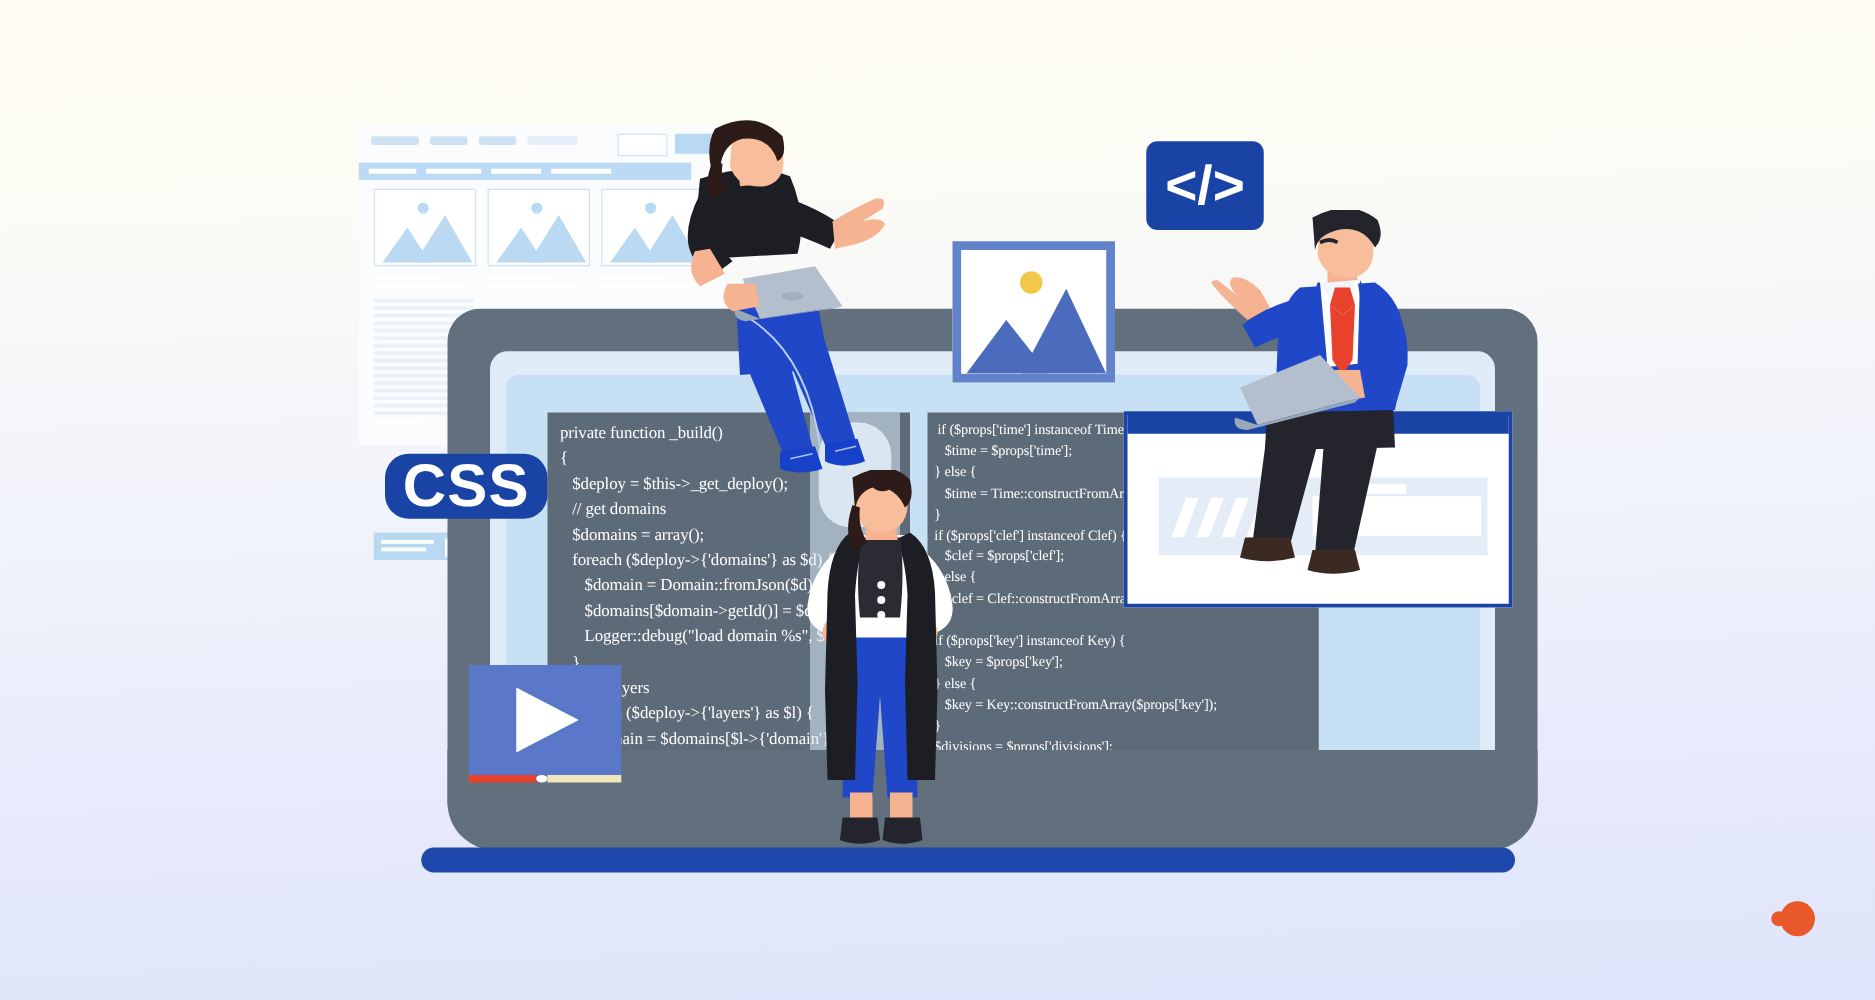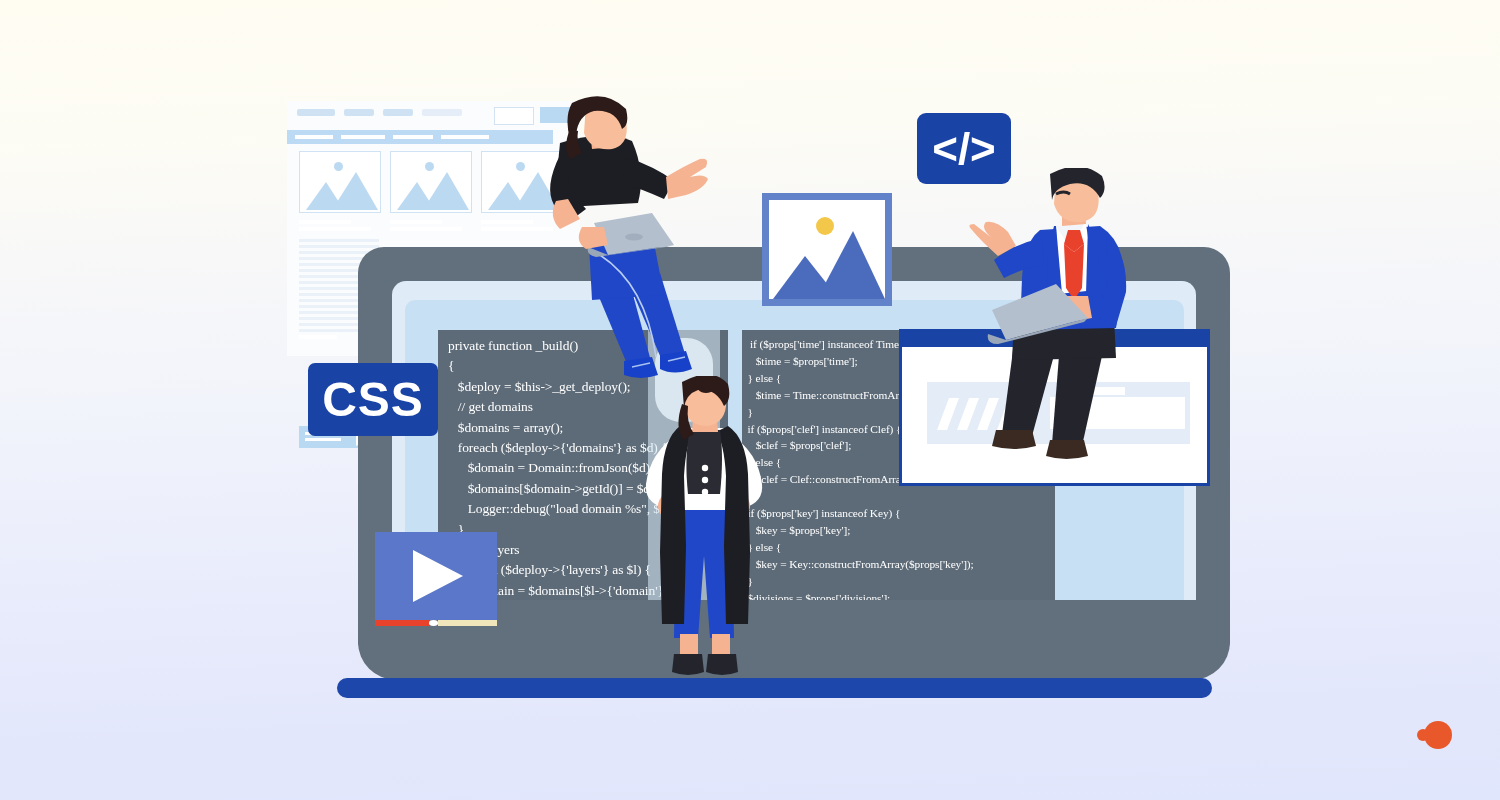--- a/index.html
+++ b/index.html
@@ -40,21 +40,21 @@
   #laptop-bar{left:337px;top:678px;width:875px;height:20px;background:#1d47aa;border-radius:10px;}
 
   
   .codepanel{background:#5d6b78;color:#ffffff;font-family:Liberation Serif, serif;
     font-size:13.5px;line-height:20.4px;white-space:pre;letter-spacing:-0.1px;overflow:hidden;}
   #code-left{left:438px;top:330px;width:290px;height:292px;padding:6px 0 0 0;}
   #code-right{left:742px;top:330px;width:313px;height:292px;padding:6px 0 0 0;font-size:11.4px;line-height:16.9px;}
   #code-right .cr{padding-left:8px;}
 
   
-  #css-badge{left:308px;top:363px;width:130px;height:73px;background:#1a43a6;border-radius:7px;
+  #css-badge{left:308px;top:363px;width:130px;height:52px;background:#1a43a6;border-radius:19px;
     display:flex;align-items:center;justify-content:center;color:#fff;font-size:48px;font-weight:700;letter-spacing:1px;}
   
   #html-badge{left:978px;top:507px;width:120px;height:58px;background:#5b77c9;border-radius:7px;
     display:flex;align-items:center;justify-content:center;color:#fff;font-size:40px;font-weight:700;letter-spacing:0.5px;}
   
   #code-badge{left:917px;top:113px;width:94px;height:71px;background:#1a43a6;border-radius:9px;
     display:flex;align-items:center;justify-content:center;color:#fff;font-size:44px;font-weight:700;}
 
   
   #image-card{left:762px;top:193px;width:130px;height:113px;background:#ffffff;border:7px solid #6283c9;box-sizing:border-box;overflow:hidden;}

